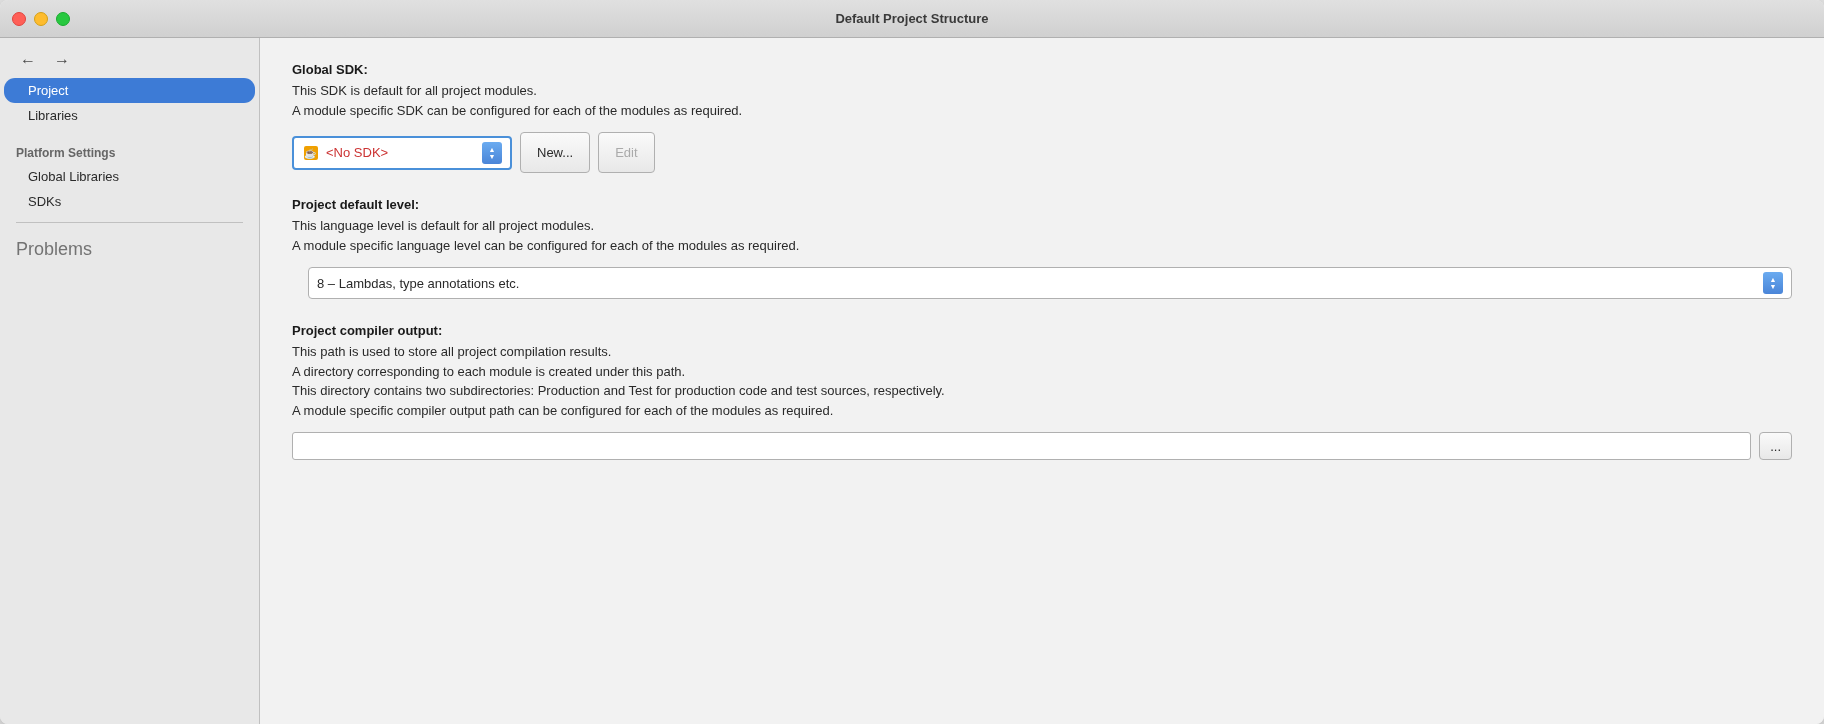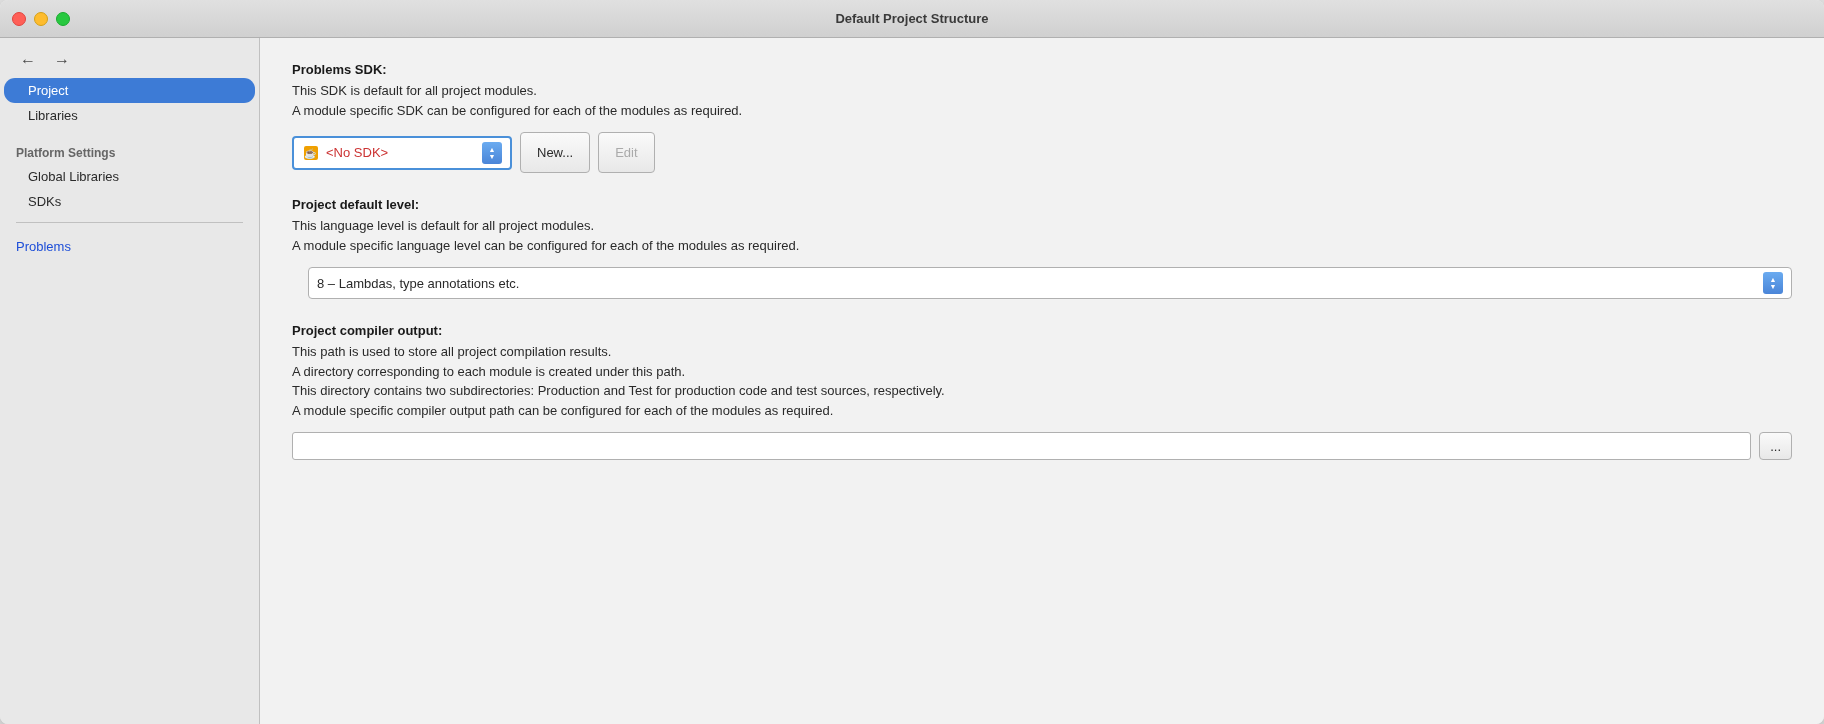--- a/index.html
+++ b/index.html
@@ -135,22 +135,22 @@
     }
 
     .sidebar-divider {
       height: 1px;
       background: #c0c0c0;
       margin: 8px 16px;
     }
 
     .sidebar-problems {
       padding: 8px 16px 4px 16px;
-      font-size: 13px;
-      color: #1d4ed8;
+      font-size: 18px;
+      color: #737373;
       cursor: pointer;
     }
 
     .main-panel {
       flex: 1;
       background: #f2f2f2;
       padding: 24px 32px;
       overflow-y: auto;
     }
 
@@ -345,21 +345,21 @@
       </div>
 
       <div class="sidebar-divider"></div>
 
       <div class="sidebar-problems">Problems</div>
     </div>
 
     <div class="main-panel">
 
       <div>
-        <div class="section-title">Problems SDK:</div>
+        <div class="section-title">Global SDK:</div>
         <div class="section-desc">
           <span>This SDK is default for all project modules.</span><br>
           <span>A module specific SDK can be configured for each of the modules as required.</span>
         </div>
         <div class="sdk-row">
           <div class="sdk-dropdown">
 
             <svg class="sdk-icon" viewBox="0 0 18 18" xmlns="http://www.w3.org/2000/svg">
               <rect x="2" y="2" width="14" height="14" rx="2" fill="#f0a000"></rect>
               <text x="9" y="13" text-anchor="middle" font-size="10" fill="white" font-weight="bold">☕</text>

